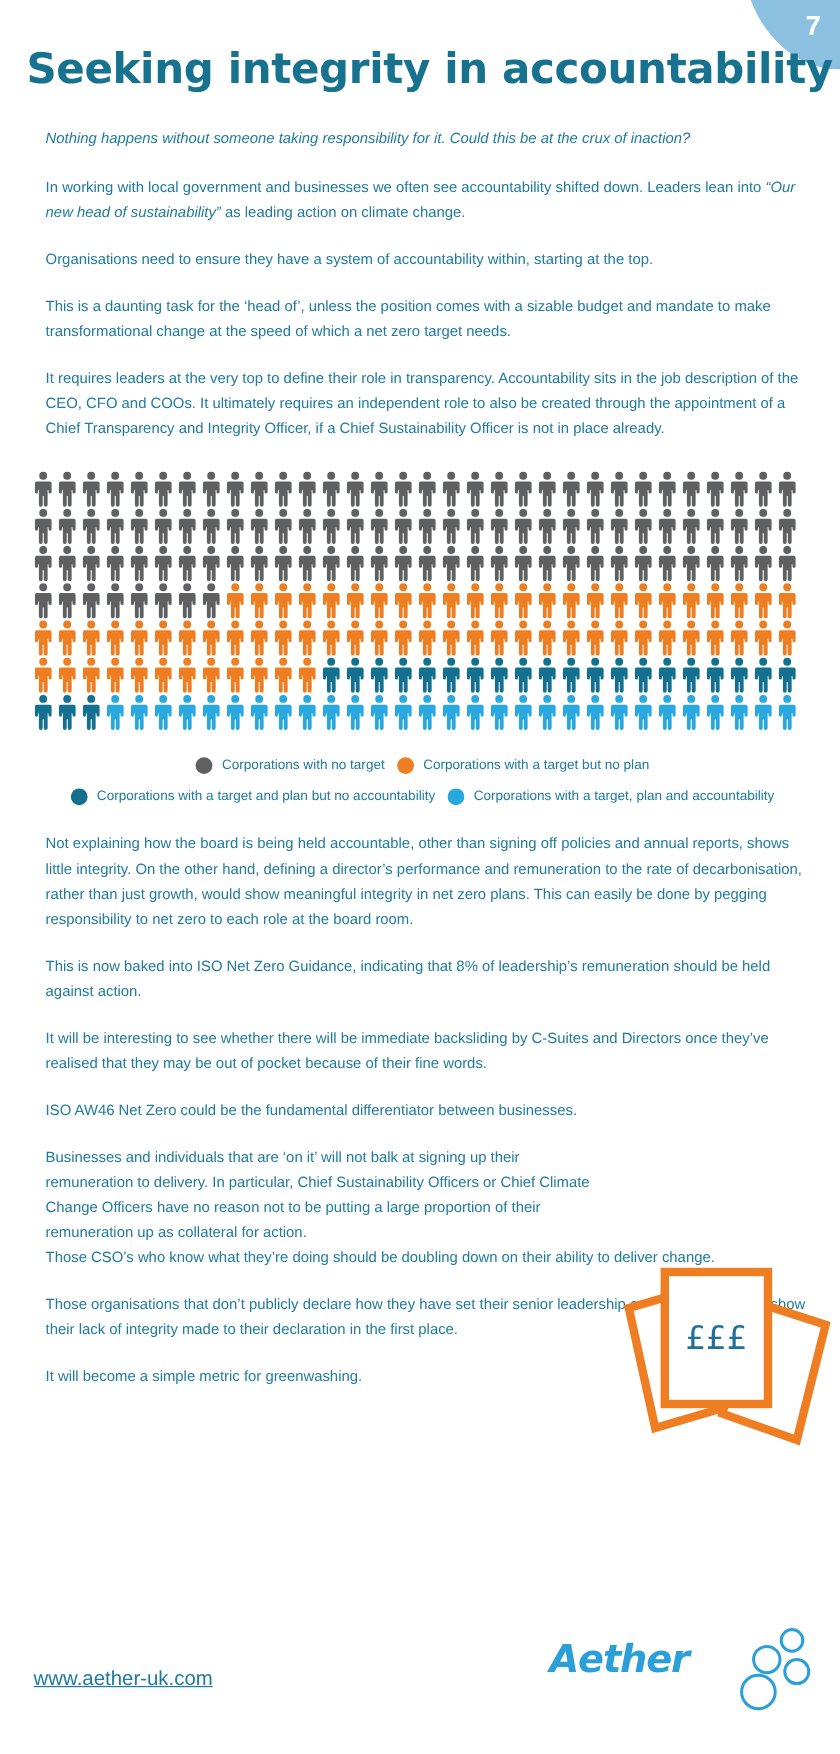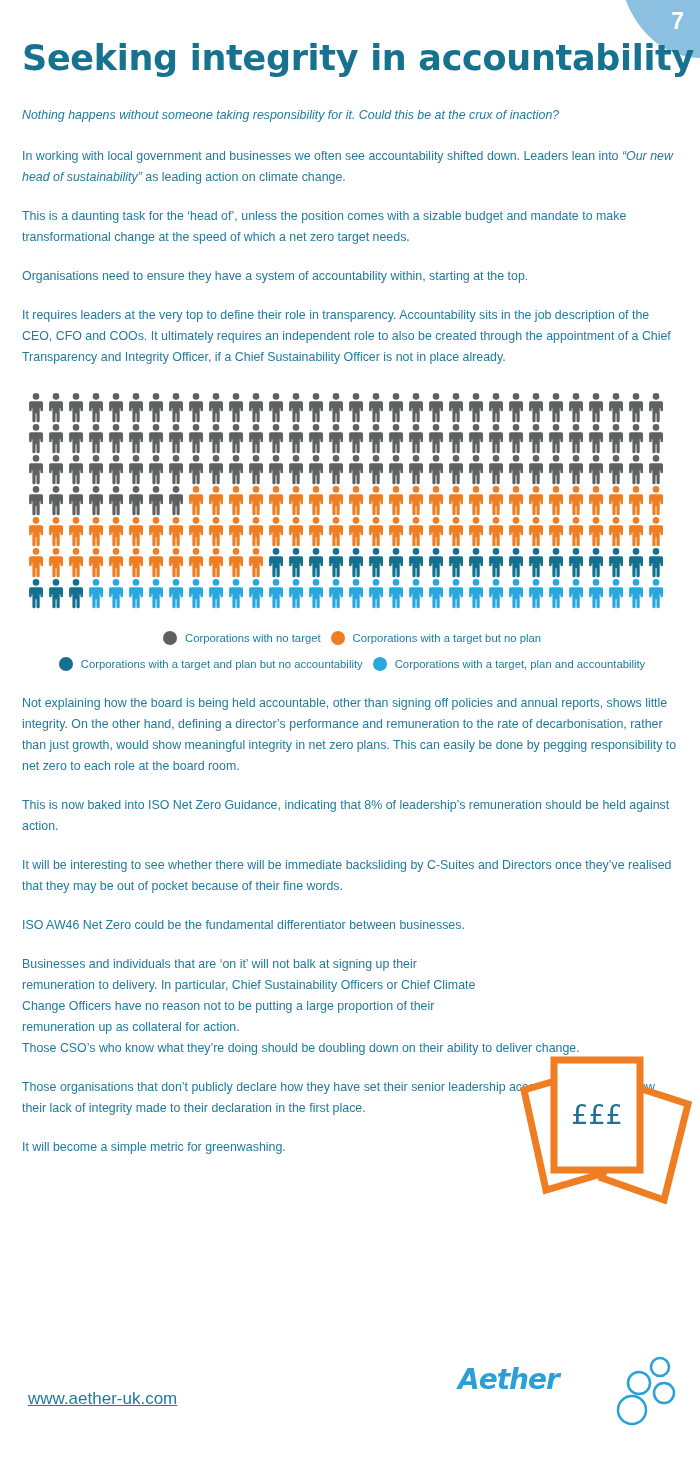--- a/index.html
+++ b/index.html
@@ -35,21 +35,21 @@
     position:absolute; left:22px; top:38px;
     margin:0; padding:0;
     font-size:35px; font-weight:700; letter-spacing:-0.3px;
     color:#17728f;
     font-family:"DejaVu Sans", sans-serif;
   }
 
   .content { position:absolute; left:22px; top:105px; width:660px; }
 
   p.para {
-    margin:0 0 18px 0;
+    margin:0 0 18px 16px;
     font-size:12.4px; line-height:21px;
     color:#1f7a9e;
   }
   p.lede { font-style:italic; margin-bottom:20px; }
   .ital { font-style:italic; }
 
   
   .chart { margin:24px 0 10px 0; }
   .chart-title {
     font-size:12.6px; font-weight:700; color:#1f7a9e;
@@ -71,21 +71,21 @@
   .money svg { display:block; }
 
   
   .footer-url {
     position:absolute; left:28px; top:1389px;
     font-size:17px; color:#1f7a9e; 
   }
   .logo { position:absolute; right:22px; top:1355px; width:220px; height:70px; }
   .logo-text {
     position:absolute; left:0; top:8px;
-    font-size:28px; font-weight:700; font-style:italic;
+    font-size:32px; font-weight:700; font-style:italic;
     color:#2a9fd8;
     font-family:"DejaVu Sans", sans-serif;
     letter-spacing:-1px;
   }
   .logo-bubbles { position:absolute; right:0; top:0; }
   .narrow { width:470px; }
 </style>
 </head>
 <body>
 
@@ -98,23 +98,23 @@
 
   <h1 class="title">Seeking integrity in accountability</h1>
 
   <div class="content">
 
     <p class="para lede">Nothing happens without someone taking responsibility for it. Could this be at the crux of inaction?</p>
 
 
     <p class="para"><span>In working with local government and businesses we often see accountability shifted down. Leaders lean into </span><span class="ital">“Our new head of sustainability”</span><span> as leading action on climate change.</span></p>
 
+    <p class="para">Organisations need to ensure they have a system of accountability within, starting at the top.</p>
+
     <p class="para">This is a daunting task for the ‘head of’, unless the position comes with a sizable budget and mandate to make transformational change at the speed of which a net zero target needs.</p>
-
-    <p class="para">Organisations need to ensure they have a system of accountability within, starting at the top.</p>
 
     <p class="para">It requires leaders at the very top to define their role in transparency. Accountability sits in the job description of the CEO, CFO and COOs. It ultimately requires an independent role to also be created through the appointment of a Chief Transparency and Integrity Officer, if a Chief Sustainability Officer is not in place already.</p>
 
     <div class="chart">
       <div class="pictogram" id="pictogram">
           <div class="picto-row">
             <span class="figure">
               <svg viewBox="0 0 20 31">
                 <g fill="#5f6062">
                   <circle cx="10" cy="4.4" r="3.3"></circle>

